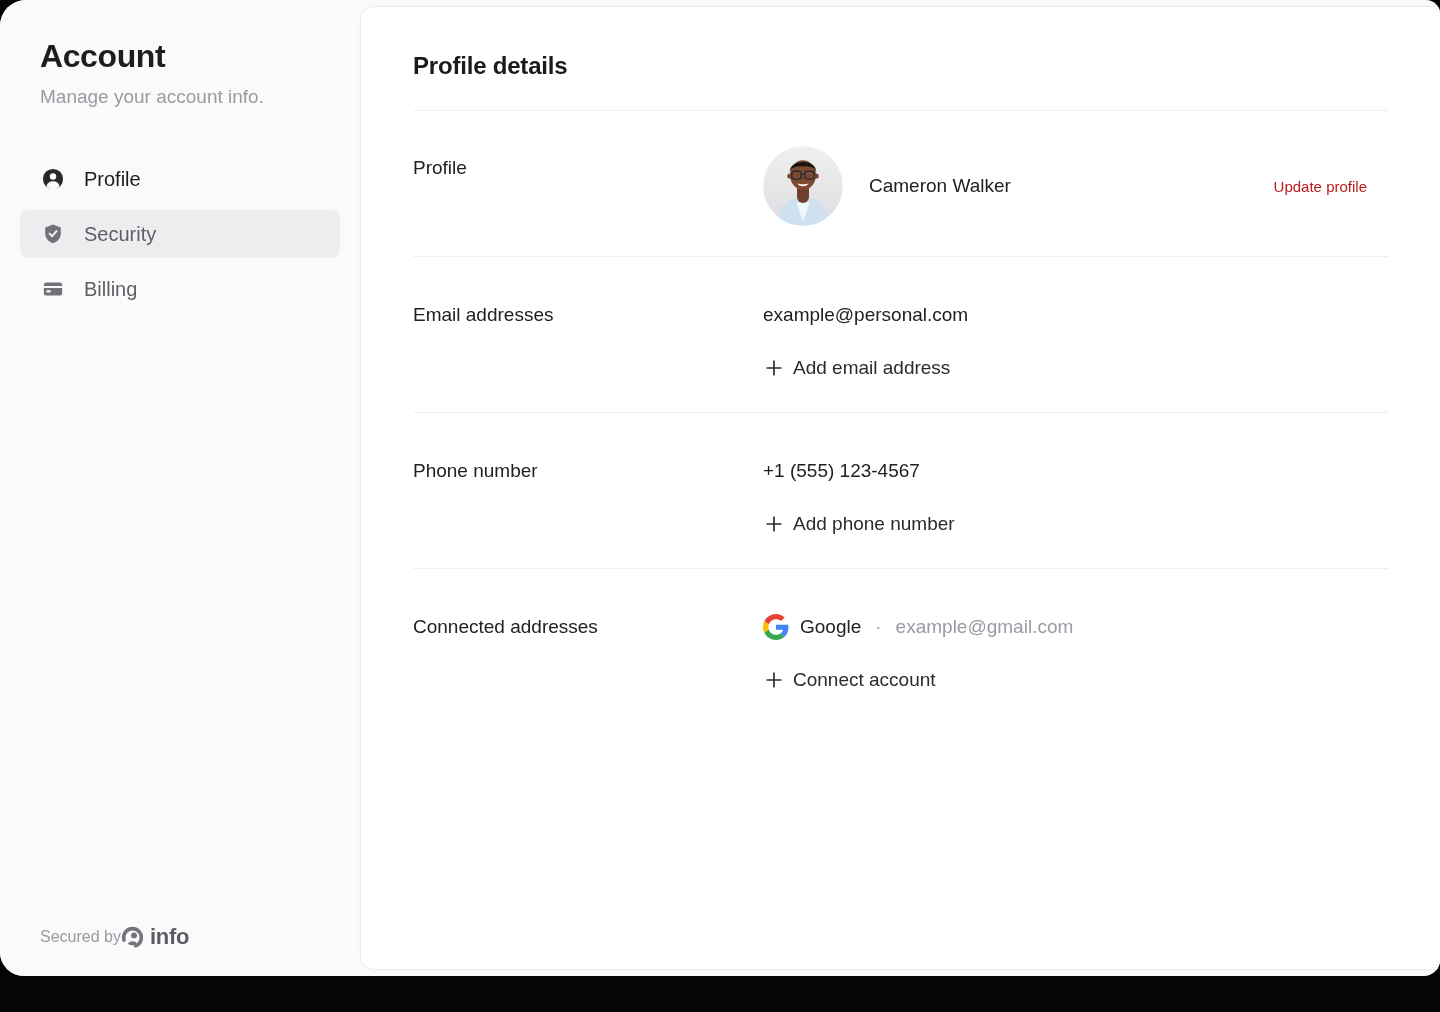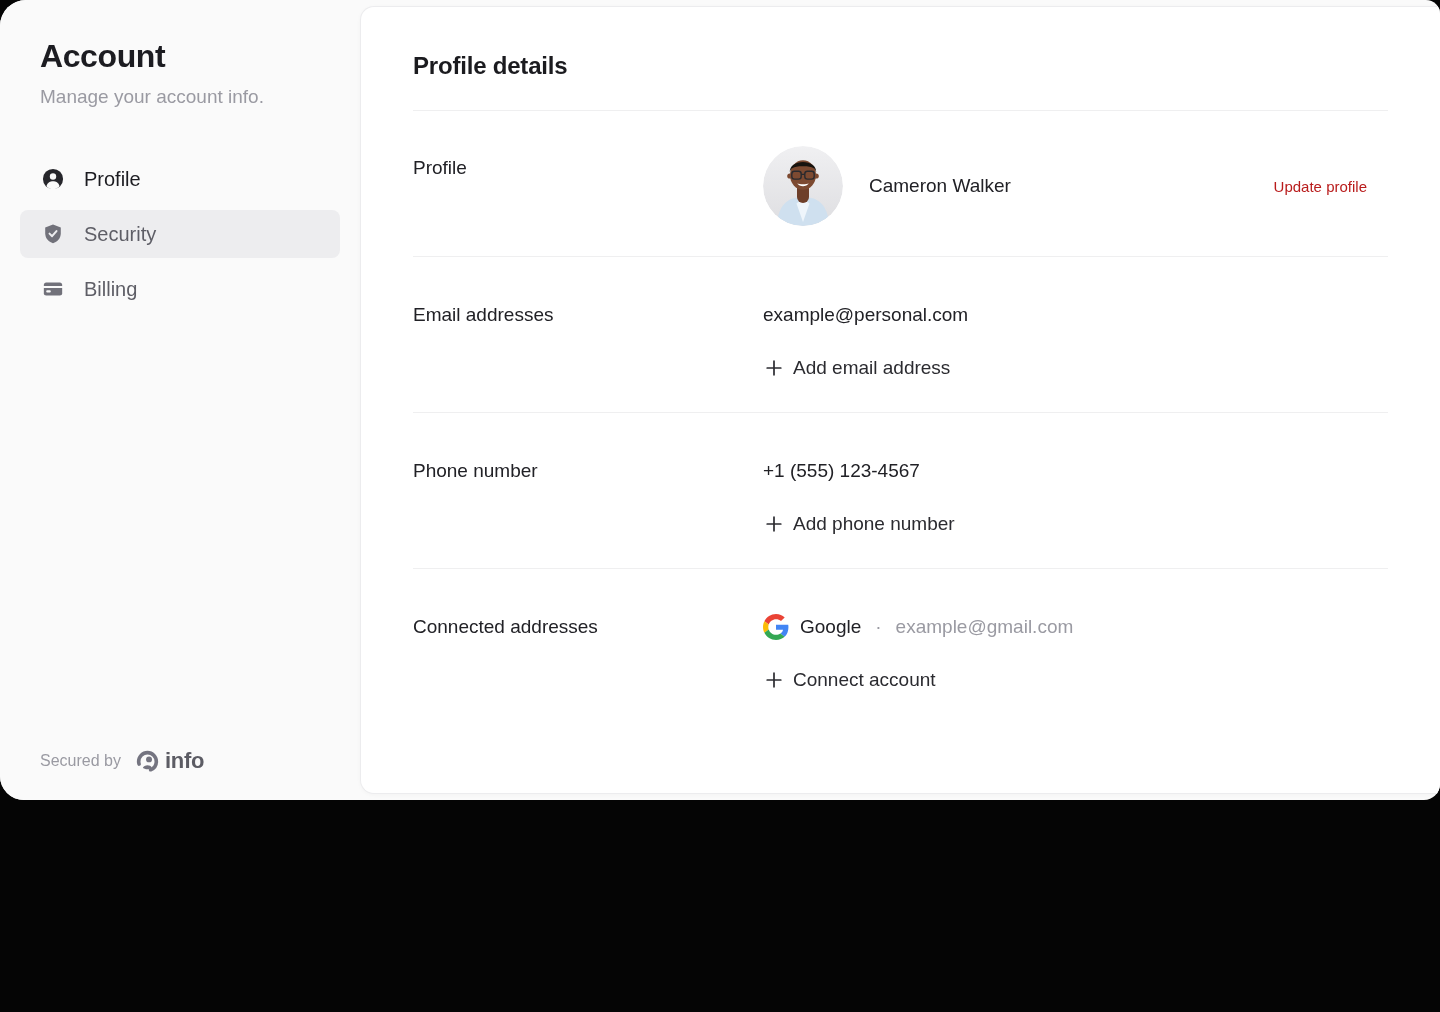--- a/index.html
+++ b/index.html
@@ -1,20 +1,20 @@
 <!DOCTYPE html>
 <html><head>
 <meta charset="utf-8">
 <style>
   * { margin:0; padding:0; box-sizing:border-box; }
   html,body { background:#050505; }
   body { font-family:"Liberation Sans","DejaVu Sans",sans-serif; color:#212126; }
 
   .screen {
-    position:relative; width:1440px; height:800px;
+    position:relative; width:1440px; height:976px;
     background:#fafafa; overflow:hidden;
     border-radius:26px 14px 16px 24px;
   }
 
   
   .sidebar { position:absolute; inset:0 auto 0 0; width:360px; background:#fafafa; }
   .sidebar-head { padding:36px 40px 0 40px; }
   .sidebar-title { font-size:32px; font-weight:700; color:#1c1c21; letter-spacing:-0.4px; line-height:40px; }
   .sidebar-subtitle { margin-top:9px; font-size:19px; color:#9a9aa2; line-height:24px; }
 
@@ -22,21 +22,21 @@
   .nav-item {
     display:flex; align-items:center; gap:20px;
     height:48px; margin:0 20px; padding:0 22px;
     border-radius:8px; cursor:pointer;
     font-size:20px; color:#5e5e66;
   }
   .nav-item .nav-icon { width:22px; height:22px; display:flex; align-items:center; justify-content:center; }
   .nav-item.active { color:#1c1c21; }
   .nav-item.highlighted { background:#ededef; }
 
-  .sidebar-footer { position:absolute; left:40px; bottom:26px; display:flex; align-items:center; gap:15px; }
+  .sidebar-footer { position:absolute; left:40px; bottom:26px; display:flex; align-items:center; }
   .secured-by { font-size:16px; color:#9a9aa2; }
   .clerk-brand { display:flex; align-items:center; gap:6px; cursor:pointer; }
   .clerk-word { font-size:22px; font-weight:700; color:#5c5c64; letter-spacing:-0.3px; }
 
   
   .panel {
     position:absolute; left:360px; top:6px; bottom:6px; right:0;
     background:#ffffff; border:1px solid #ececee; border-right:none;
     border-radius:14px 0 0 14px; padding:0 52px;
     box-shadow:0 1px 4px rgba(0,0,0,0.03);

